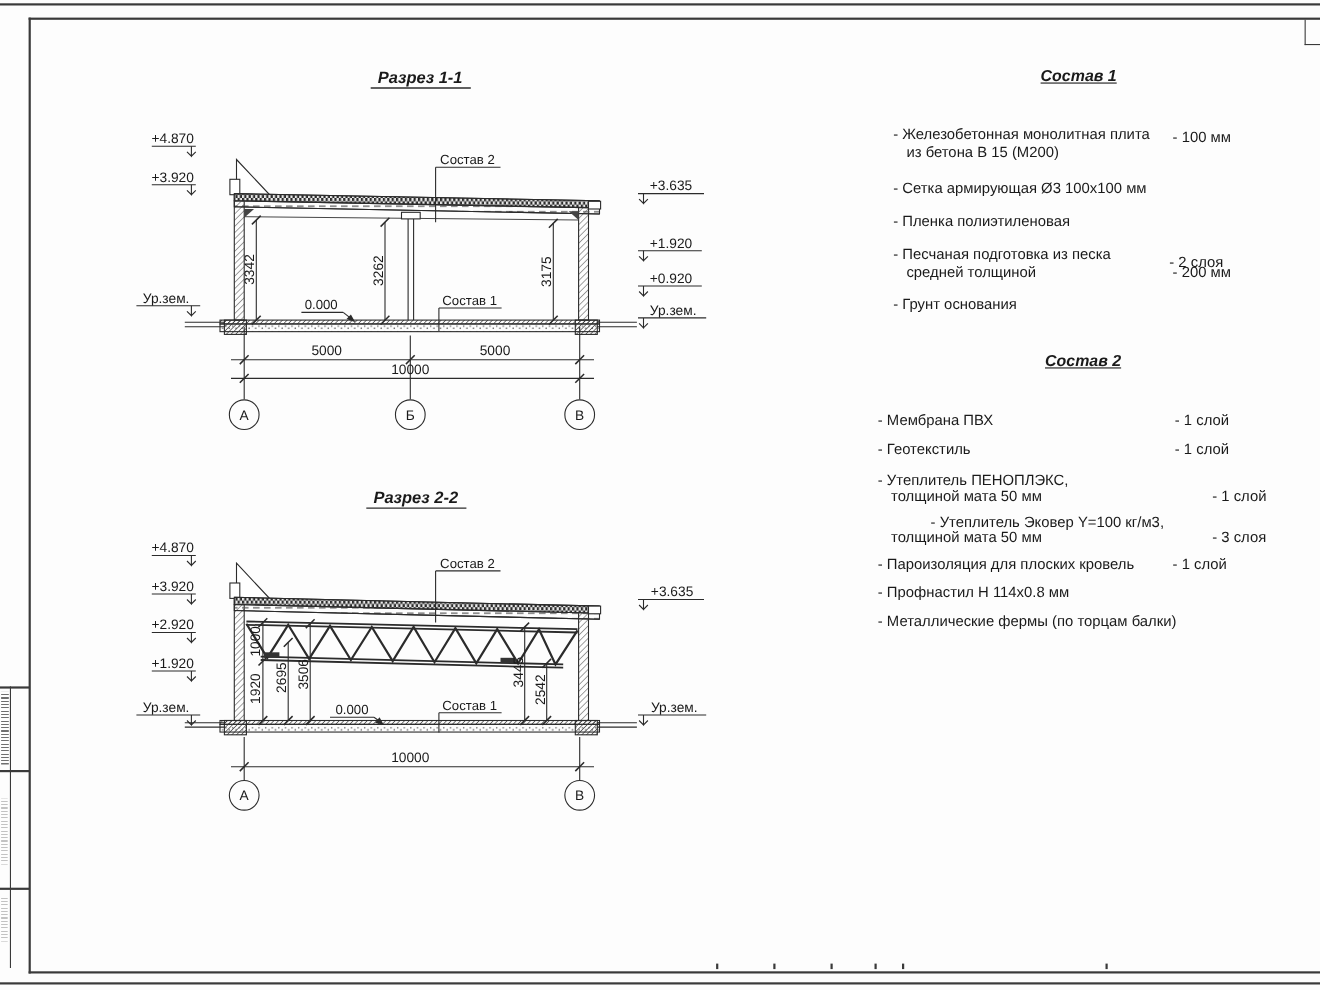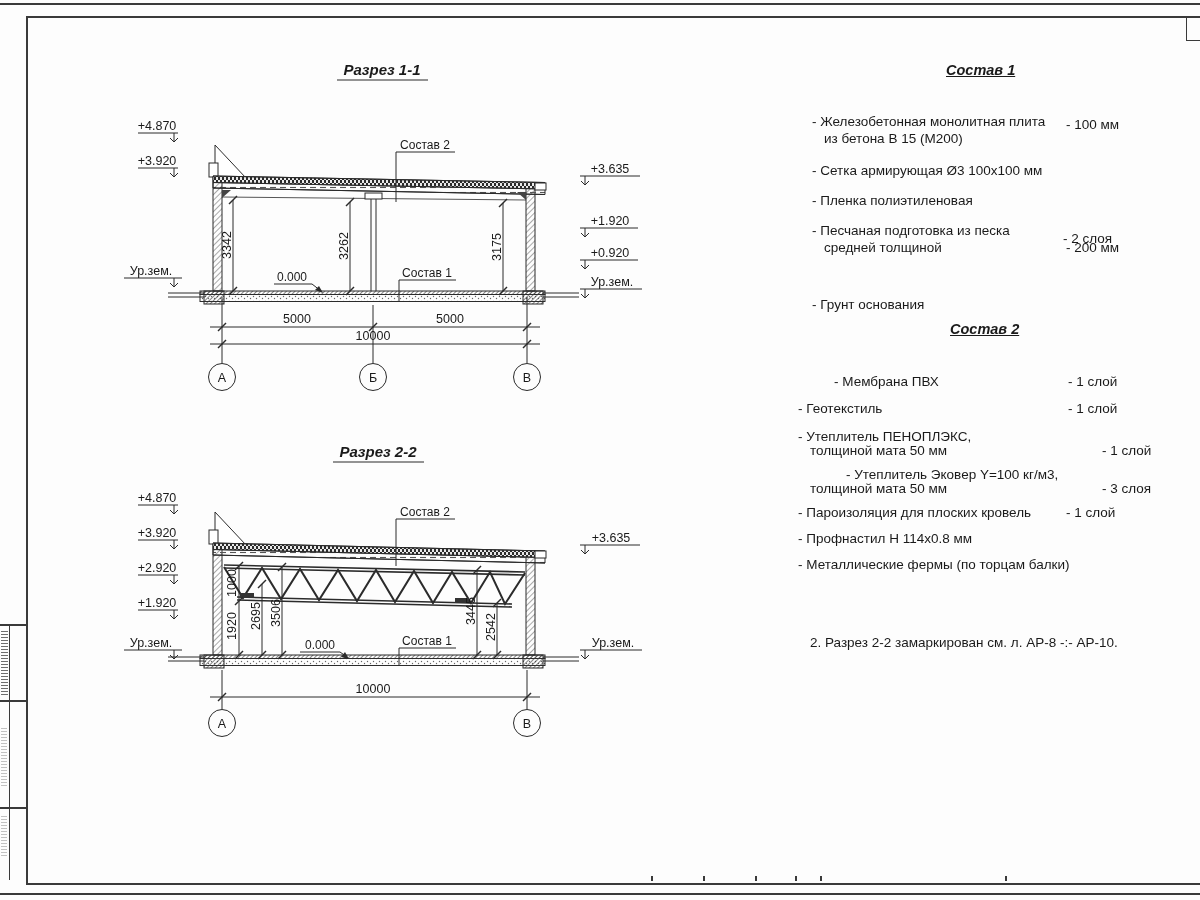--- a/index.html
+++ b/index.html
@@ -317,26 +317,26 @@
 
   <div class="spec-line" style="left:812px;top:163px;">- Сетка армирующая Ø3 100х100 мм</div>
 
   <div class="spec-line" style="left:812px;top:193px;">- Пленка полиэтиленовая</div>
   <div class="spec-val" style="left:1063px;top:193px;margin-top:38px;">-  2 слоя</div>
 
   <div class="spec-line" style="left:812px;top:223px;">- Песчаная подготовка из песка</div>
   <div class="spec-line" style="left:824px;top:240px;">средней толщиной</div>
   <div class="spec-val" style="left:1066px;top:240px;">- 200 мм</div>
 
-  <div class="spec-line" style="left:812px;top:269px;margin-top:28px;">- Грунт основания</div>
+  <div class="spec-line" style="left:812px;top:269px;">- Грунт основания</div>
 </div>
 
 <div class="spec-title" style="left:950px;top:321px;">Состав 2</div>
 <div>
-  <div class="spec-line" style="left:798px;top:374px;margin-left:36px;">- Мембрана ПВХ</div>
+  <div class="spec-line" style="left:798px;top:374px;">- Мембрана ПВХ</div>
   <div class="spec-val" style="left:1068px;top:374px;">- 1 слой</div>
 
   <div class="spec-line" style="left:798px;top:401px;">- Геотекстиль</div>
   <div class="spec-val" style="left:1068px;top:401px;">- 1 слой</div>
 
   <div class="spec-line" style="left:798px;top:429px;">- Утеплитель ПЕНОПЛЭКС,</div>
   <div class="spec-line" style="left:810px;top:443px;">толщиной мата 50 мм</div>
   <div class="spec-val" style="left:1102px;top:443px;">- 1 слой</div>
 
   <div class="spec-line" style="left:798px;top:467px;margin-left:48px;">- Утеплитель Эковер Y=100 кг/м3,</div>
@@ -345,14 +345,13 @@
 
   <div class="spec-line" style="left:798px;top:505px;">- Пароизоляция для плоских кровель</div>
   <div class="spec-val" style="left:1066px;top:505px;">- 1 слой</div>
 
   <div class="spec-line" style="left:798px;top:531px;">- Профнастил Н 114х0.8 мм</div>
 
   <div class="spec-line" style="left:798px;top:557px;">- Металлические фермы (по торцам балки)</div>
 </div>
 
 <div class="notes">
-  <div>2. Разрез 2-2 замаркирован см. л. АР-8 -:- АР-10.</div>
 </div>
 
 </body></html>

